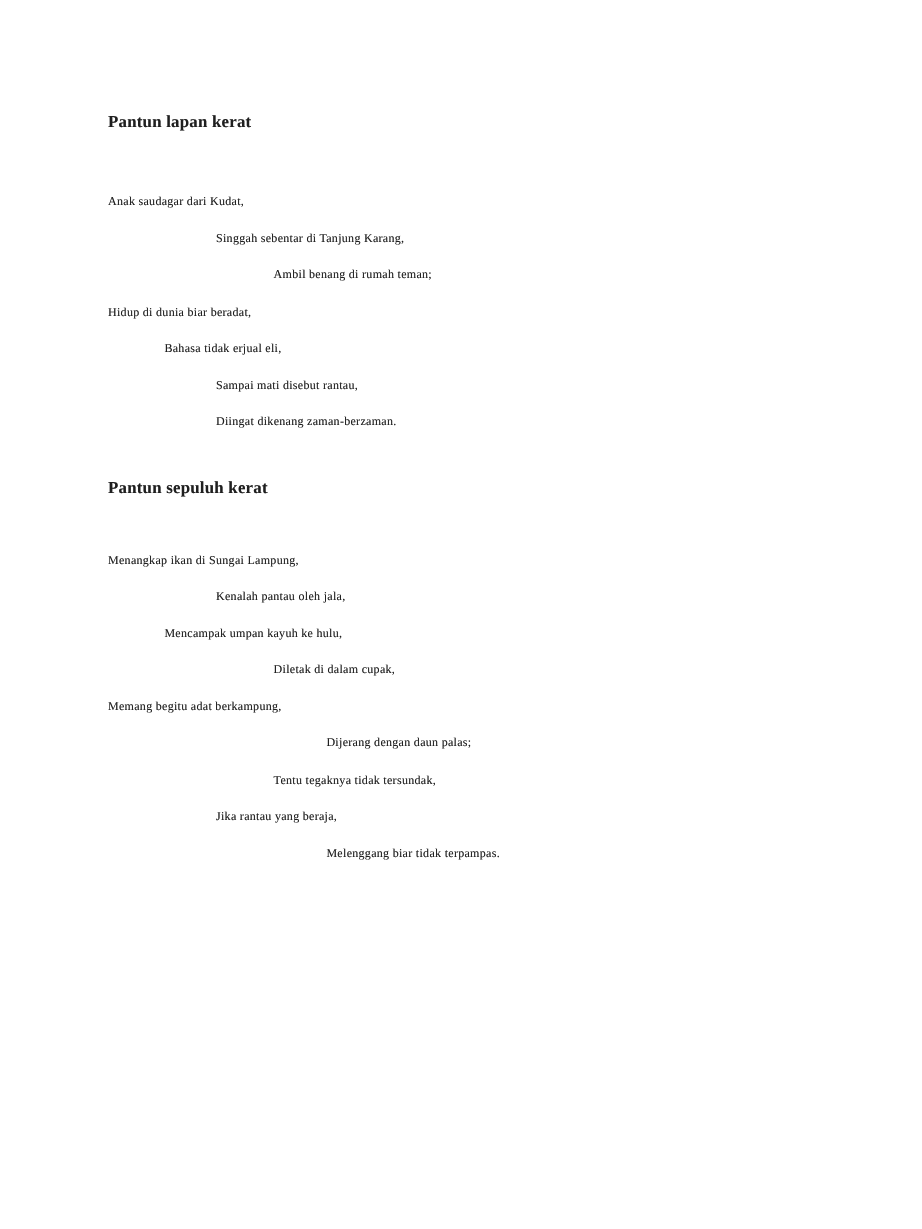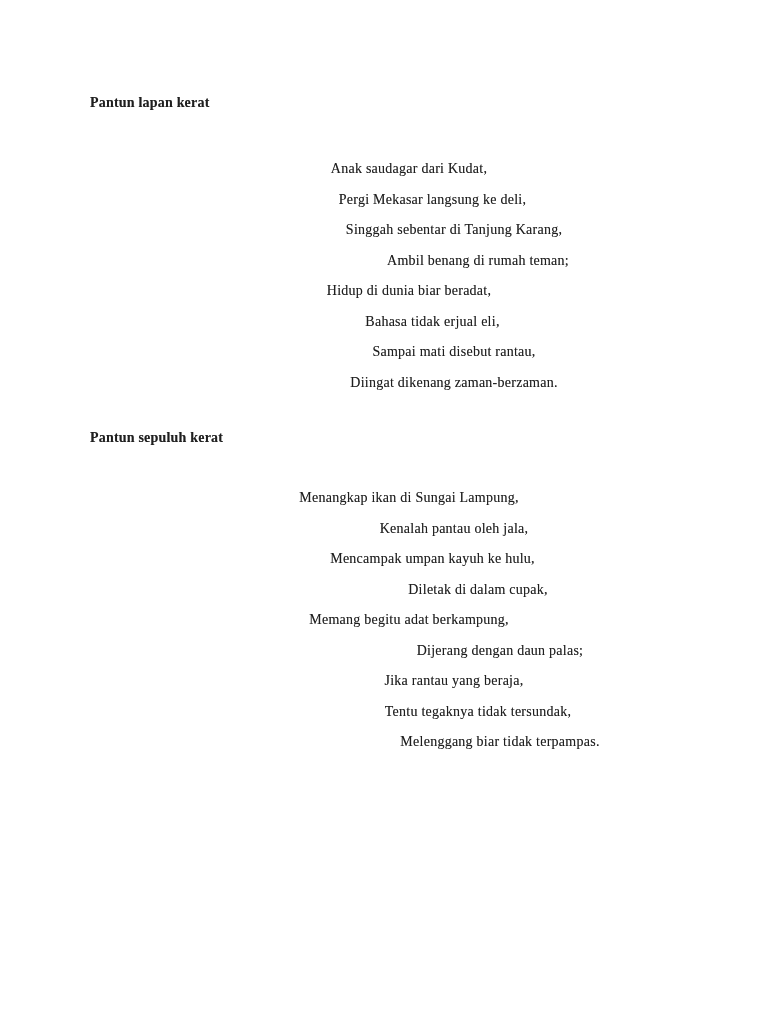--- a/index.html
+++ b/index.html
@@ -30,61 +30,59 @@
   .section-heading.second {
     margin-top: 25px;
   }
   .stanza {
     margin: 0;
   }
   .stanza.first { margin-top: 36px; }
   .stanza.second { margin-top: 30px; }
   .poem-line {
     margin: 0;
-    font-size: 14px;
+    font-size: 10px;
     line-height: 30.5px;
     letter-spacing: 0.25px;
     white-space: pre;
-    text-align: center;
   }
   .ind-0 { margin-left: 0; }
   .ind-1 { margin-left: 47px; }
   .ind-2 { margin-left: 90px; }
   .ind-3 { margin-left: 138px; }
   .ind-4 { margin-left: 182px; }
 </style>
 </head>
 <body>
 
 <div class="page">
   <div class="doc">
 
     <section>
       <h2 class="section-heading">Pantun lapan kerat</h2>
       <div class="stanza first">
         <p class="poem-line ind-0">Anak saudagar dari Kudat,</p>
-        <p class="poem-line ind-1">Pergi Mekasar langsung ke deli,</p>
         <p class="poem-line ind-2">Singgah sebentar di Tanjung Karang,</p>
         <p class="poem-line ind-3">Ambil benang di rumah teman;</p>
         <p class="poem-line ind-0">Hidup di dunia biar beradat,</p>
         <p class="poem-line ind-1">Bahasa tidak erjual eli,</p>
         <p class="poem-line ind-2">Sampai mati disebut rantau,</p>
         <p class="poem-line ind-2">Diingat dikenang zaman-berzaman.</p>
       </div>
     </section>
 
     <section>
       <h2 class="section-heading second">Pantun sepuluh kerat</h2>
       <div class="stanza second">
         <p class="poem-line ind-0">Menangkap ikan di Sungai Lampung,</p>
         <p class="poem-line ind-2">Kenalah pantau oleh jala,</p>
         <p class="poem-line ind-1">Mencampak umpan kayuh ke hulu,</p>
         <p class="poem-line ind-3">Diletak di dalam cupak,</p>
         <p class="poem-line ind-0">Memang begitu adat berkampung,</p>
         <p class="poem-line ind-4">Dijerang dengan daun palas;</p>
+        <p class="poem-line ind-3">Tentu tegaknya tidak tersundak,</p>
         <p class="poem-line ind-2">Jika rantau yang beraja,</p>
-        <p class="poem-line ind-3">Tentu tegaknya tidak tersundak,</p>
         <p class="poem-line ind-4">Melenggang biar tidak terpampas.</p>
       </div>
     </section>
 
   </div>
 </div>
 
 </body></html>

